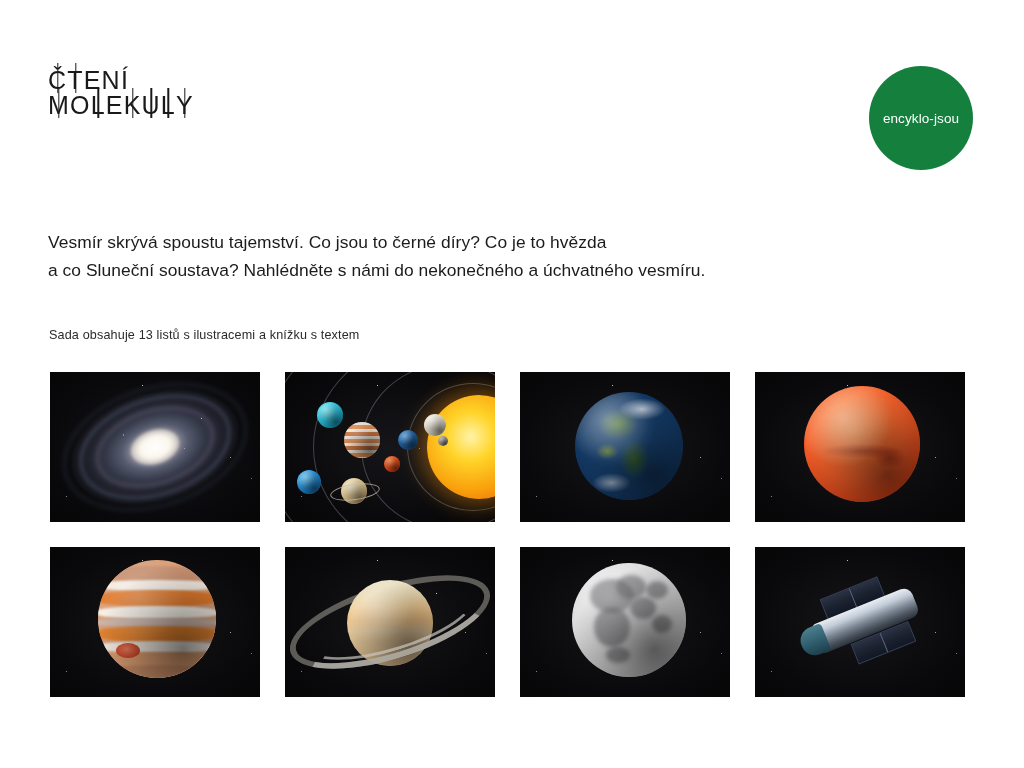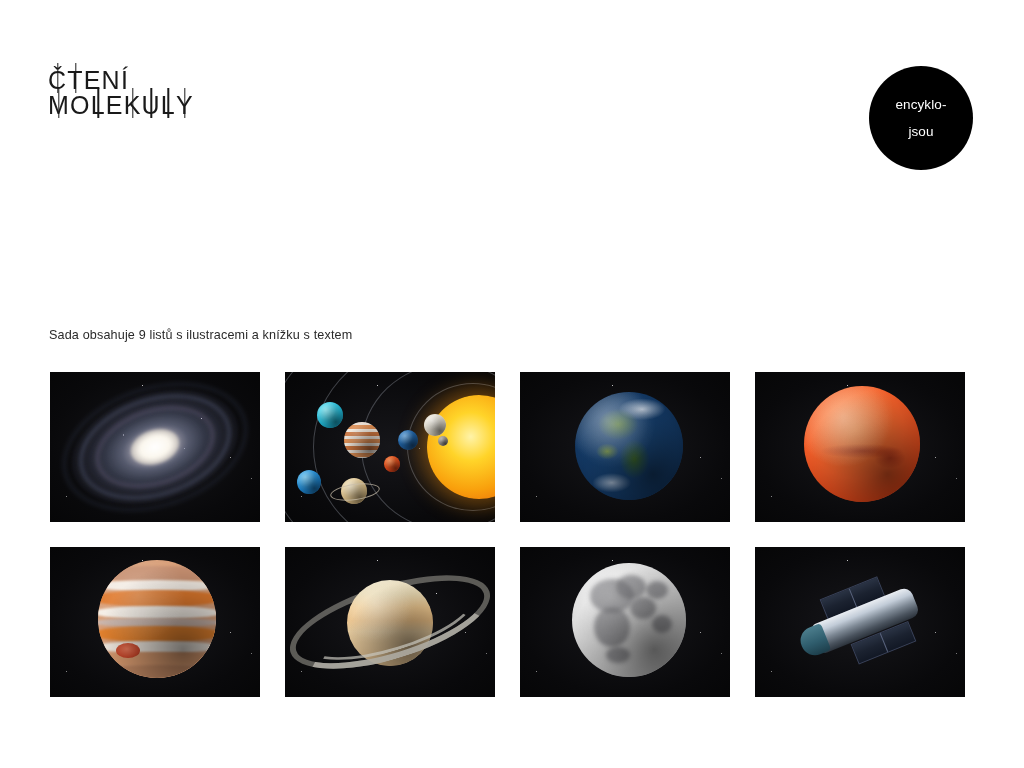--- a/index.html
+++ b/index.html
@@ -57,24 +57,24 @@
   }
 
   
   .badge {
     position: absolute;
     left: 869px;
     top: 66px;
     width: 104px;
     height: 104px;
     border-radius: 50%;
-    background: #000000;
+    background: #15803d;
     color: #ffffff;
     display: flex;
-    flex-direction: column;
+    flex-direction: row;
     align-items: center;
     justify-content: center;
     font-size: 13.5px;
     font-weight: 400;
     line-height: 2.0;
     text-align: center;
     letter-spacing: 0.1px;
   }
 
   
@@ -352,22 +352,26 @@
       <span class="tick">M</span>O<span class="tick">L</span>E<span class="tick">K</span><span class="tick">U</span><span class="tick">L</span><span class="tick">Y</span>
     </span>
   </div>
 
   <div class="badge">
     <span>encyklo-</span>
     <span>jsou</span>
   </div>
 
 
-
-  <div class="subnote">Sada obsahuje 9 listů s ilustracemi a knížku s textem</div>
+  <div class="description">
+    <span>Vesmír skrývá spoustu tajemství. Co jsou to černé díry? Co je to hvězda</span>
+    <span>a co Sluneční soustava? Nahlédněte s námi do nekonečného a úchvatného vesmíru.</span>
+  </div>
+
+  <div class="subnote">Sada obsahuje 13 listů s ilustracemi a knížku s textem</div>
 
   <div class="grid">
 
     <div class="thumb">
       <div class="scene bg-deep">
         <div class="stars"></div>
         <div class="galaxy-arm a3"></div>
         <div class="galaxy-halo"></div>
         <div class="galaxy-arm a1"></div>
         <div class="galaxy-arm a2"></div>

